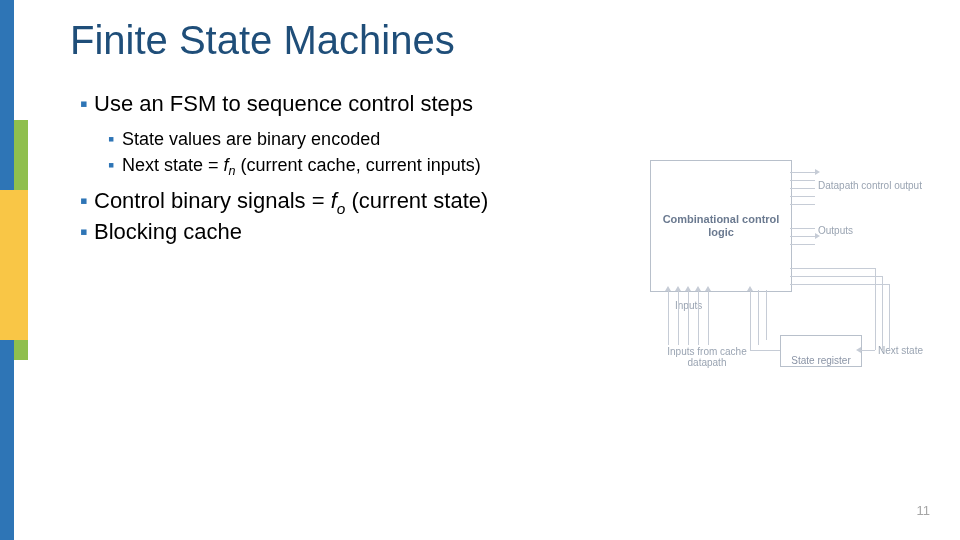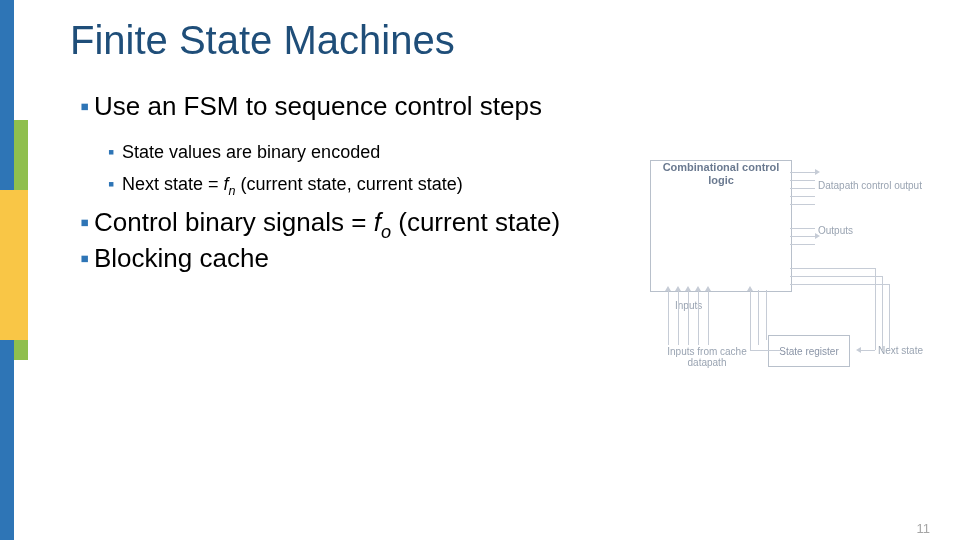--- a/index.html
+++ b/index.html
@@ -45,46 +45,46 @@
     font-weight: 400;
   }
   .content {
     position: absolute;
     left: 80px;
     top: 88px;
     width: 520px;
     color: #000;
   }
   .lvl1 {
-    font-size: 26px;
+    font-size: 22px;
     line-height: 1.3;
     margin: 2px 0 2px 0;
     padding-left: 18px;
     text-indent: -18px;
   }
   .lvl2 {
     font-size: 18px;
     line-height: 1.35;
-    margin: 8px 0 2px 28px;
+    margin: 0 0 2px 28px;
     padding-left: 18px;
     text-indent: -18px;
   }
   .bullet {
     color: #2e75b6;
     font-weight: bold;
     display: inline-block;
     width: 14px;
     text-indent: 0;
   }
   .it { font-style: italic; }
   .sub { font-size: 0.7em; position: relative; top: 0.35em; font-style: italic; }
   .pagenum {
     position: absolute;
     right: 30px;
-    bottom: 4px;
+    bottom: 22px;
     font-size: 13px;
     color: #a6a6a6;
   }
 
   
   .diagram {
     position: absolute;
     right: 30px;
     top: 150px;
     width: 310px;
@@ -97,36 +97,36 @@
     border: 1px solid #b8c0cb;
     background: #fff;
     text-align: center;
   }
   .box-logic {
     left: 30px;
     top: 10px;
     width: 140px;
     height: 130px;
     display: flex;
-    align-items: flex-start;
+    align-items: center;
     justify-content: center;
     color: #6b7a90;
   }
   .box-logic span {
     font-size: 11px;
     font-weight: bold;
     line-height: 1.2;
   }
   .box-reg {
-    left: 148px;
+    left: 160px;
     top: 185px;
     width: 80px;
     height: 30px;
     display: flex;
-    align-items: center;
+    align-items: flex-end;
     justify-content: center;
     color: #8a94a6;
   }
   .label {
     position: absolute;
     color: #9aa4b2;
     font-size: 10px;
   }
   .lbl-dco { left: 198px; top: 30px; }
   .lbl-out { left: 198px; top: 75px; }
@@ -169,21 +169,21 @@
 
 <div class="content">
   <div class="lvl1">
     <span class="bullet">▪</span><span>Use an FSM to sequence control steps</span>
   </div>
   <div style="height:6px"></div>
   <div class="lvl2">
     <span class="bullet">▪</span><span>State values are binary encoded</span>
   </div>
   <div class="lvl2">
-    <span class="bullet">▪</span><span>Next state = </span><span class="it">f</span><span class="sub">n</span><span> (current state, current state)</span>
+    <span class="bullet">▪</span><span>Next state = </span><span class="it">f</span><span class="sub">n</span><span> (current cache, current inputs)</span>
   </div>
   <div style="height:6px"></div>
   <div class="lvl1">
     <span class="bullet">▪</span><span>Control binary signals = </span><span class="it">f</span><span class="sub">o</span><span> (current state)</span>
   </div>
   <div class="lvl1">
     <span class="bullet">▪</span><span>Blocking cache</span>
   </div>
   <div style="height:6px"></div>
 </div>

